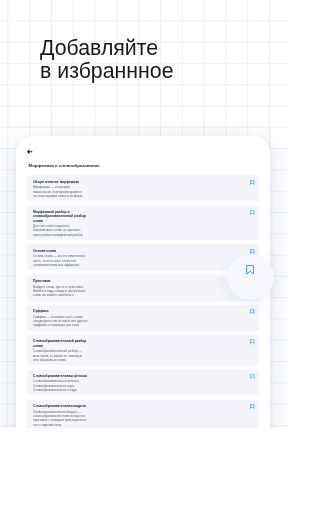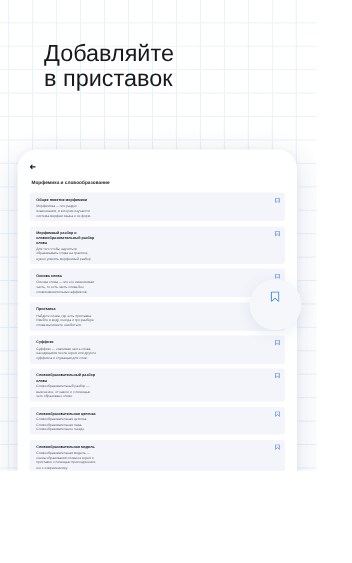--- a/index.html
+++ b/index.html
@@ -27,21 +27,21 @@
 #ripplebm{position:absolute;left:245.6px;top:264.5px;line-height:0}
 </style>
 </head>
 <body>
 
 <div id="root">
 <div id="grid"></div>
 
 <div id="title">
   <div id="t1">Добавляйте</div>
-  <div id="t2">в приставок</div>
+  <div id="t2">в избраннное</div>
 </div>
 
 <div id="card">
   <div id="back"><svg viewBox="0 0 11 11" width="5.4" height="5.4">
           <path d="M4.4 2.2 L1.3 5.5 L4.4 8.8 M1.3 5.5 H10" fill="none" stroke="#1a1c20" stroke-width="2.1" stroke-linecap="round" stroke-linejoin="round"></path>
         </svg></div>
   <div id="hdr">Морфемика и словообразование</div>
   <div id="list">
         <div class="item">
           <div class="it">Общее понятие морфемики</div>

